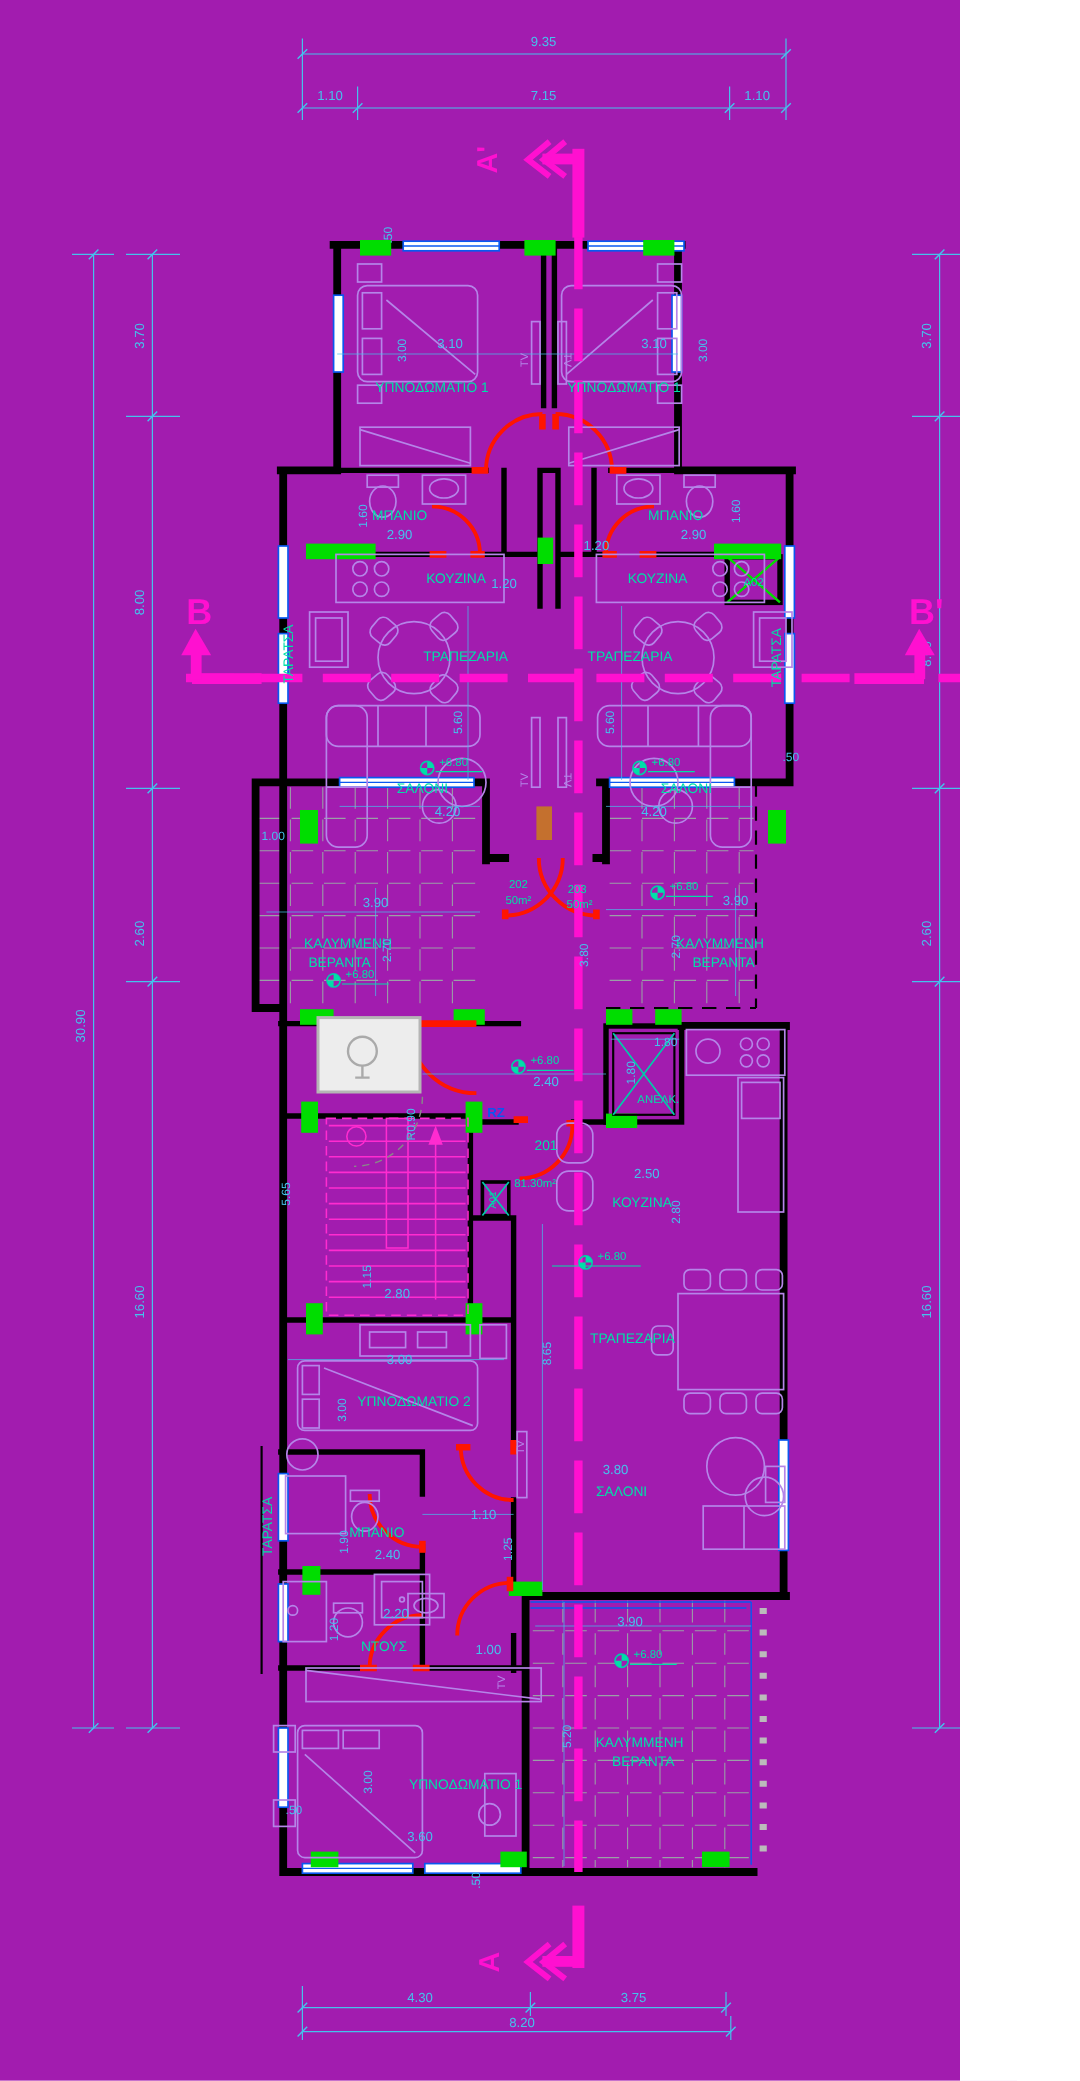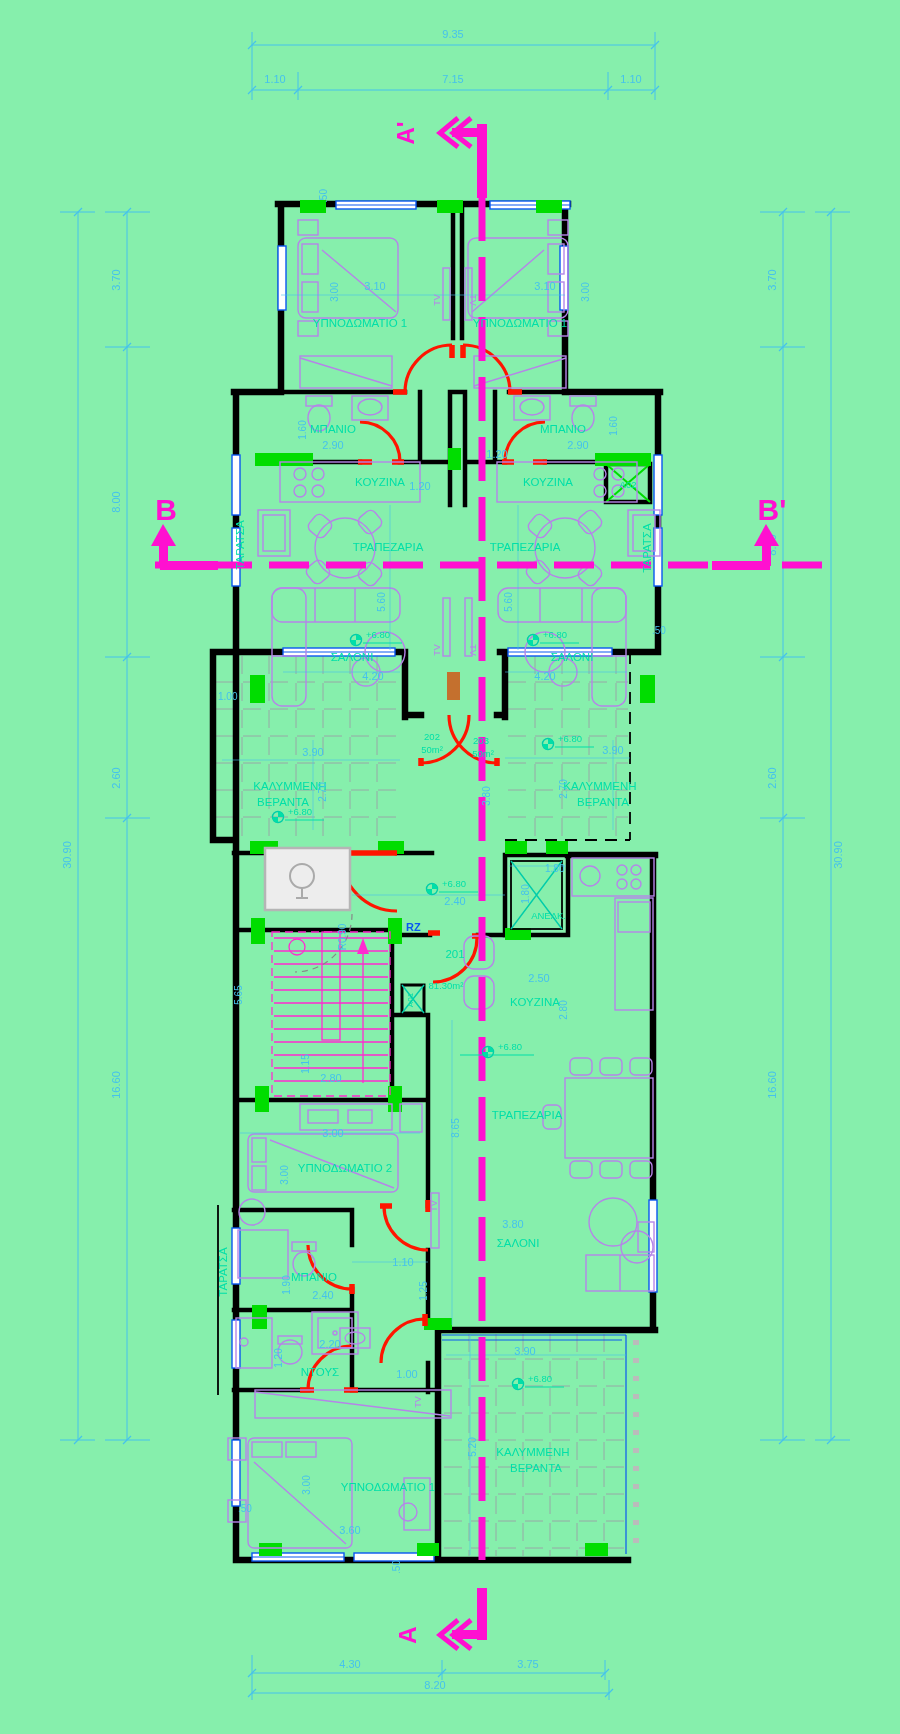--- a/index.html
+++ b/index.html
@@ -1,16 +1,16 @@
 <!DOCTYPE html>
 <html><head>
 <meta charset="utf-8">
 <style>
   html,body{margin:0;padding:0;background:#ffffff;}
-  #canvas{position:relative;width:900px;height:1734px;background:#86efac;overflow:hidden;}
+  #canvas{position:relative;width:800px;height:1734px;background:#a21caf;overflow:hidden;}
   svg{position:absolute;left:0;top:0;}
   .tx{font-family:"Liberation Sans","DejaVu Sans",sans-serif;}
   
   .k7{stroke:#000;stroke-width:6.5;fill:none;stroke-linecap:square}
   .k5{stroke:#000;stroke-width:4.5;fill:none;stroke-linecap:square}
   .k4{stroke:#000;stroke-width:3;fill:none;stroke-linecap:square}
   .k2{stroke:#000;stroke-width:1.8;fill:none}
   .dshk{stroke-dasharray:12 8}
   
   .dl{stroke:#45C2EC;stroke-width:1;fill:none}

